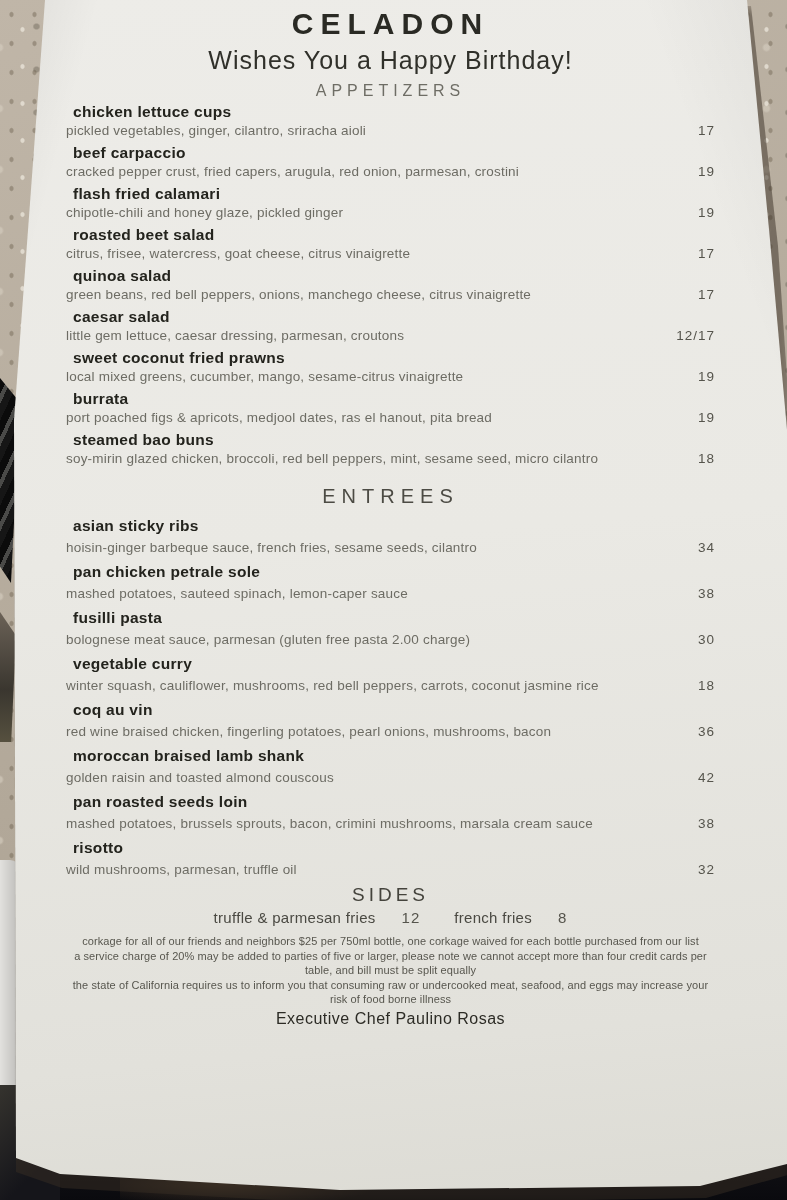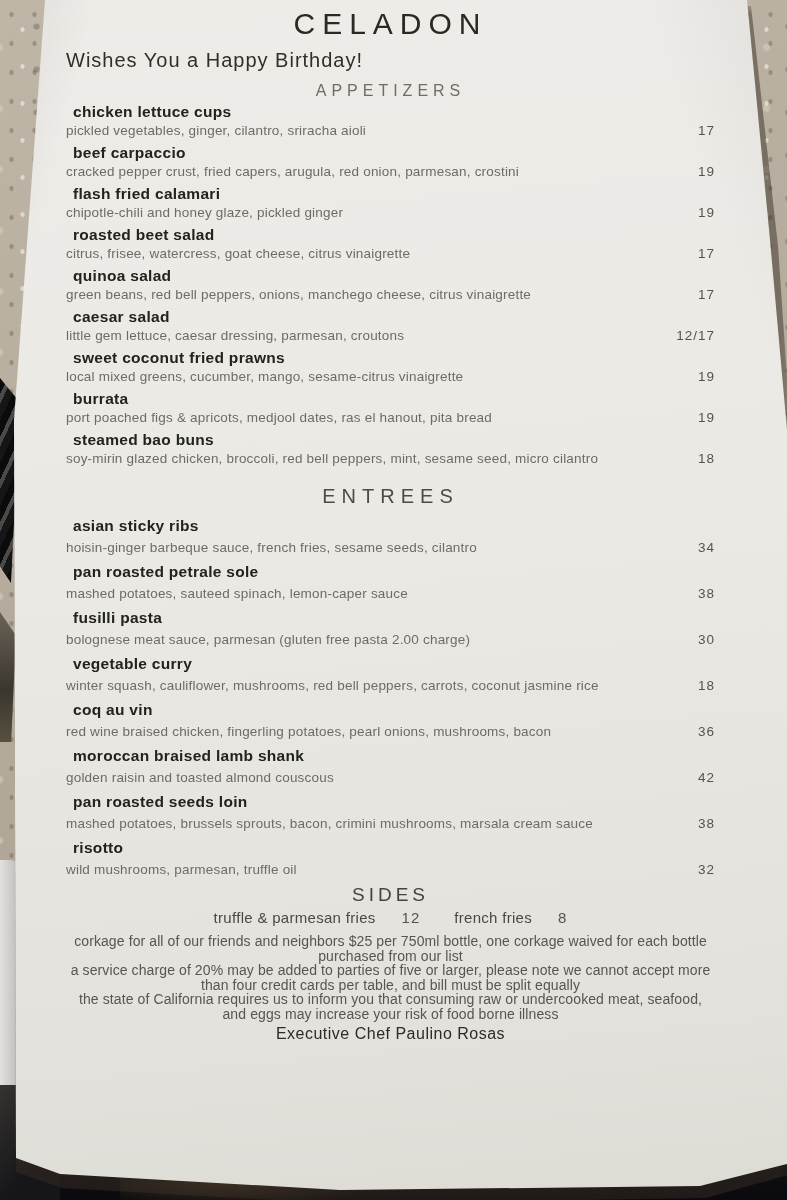--- a/index.html
+++ b/index.html
@@ -77,25 +77,25 @@
       linear-gradient(175deg,#edecE8 0%, var(--paper,#eae9e4) 45%, #e2e1db 85%, #dcdbd4 100%);
   }
 
   .content{
     position:absolute;inset:0;
     padding:6px 72px 0 66px;
     color:var(--ink,#26251f);
   }
 
   .brand{
-    text-align:center;font-size:30px;line-height:36px;font-weight:400;
+    text-align:center;font-size:30px;line-height:36px;font-weight:700;
     letter-spacing:7px;color:#2a2a24;
   }
   .greeting{
-    text-align:left;font-size:20px;line-height:30px;margin-top:3px;
+    text-align:center;font-size:25px;line-height:30px;margin-top:3px;
     letter-spacing:1px;color:#30302a;
   }
 
   .section-title{
     text-align:center;letter-spacing:5px;color:var(--heading,#63625a);
   }
   .section--appetizers .section-title{font-size:16px;line-height:22px;margin-top:5px;color:#6e6d65;}
   .section--entrees .section-title{font-size:20px;line-height:26px;margin-top:14px;margin-bottom:6px;letter-spacing:6px;color:#4c4b44;}
   .section--sides .section-title{font-size:19px;line-height:24px;letter-spacing:4px;color:#44433c;}
 
@@ -114,21 +114,21 @@
 
   .inline-row{
     display:flex;justify-content:center;align-items:baseline;gap:34px;
     font-size:15px;line-height:22px;color:#454départ44;
   }
   .inline-pair{display:flex;gap:26px;align-items:baseline;justify-content:space-between;}
   .inline-name{color:#4a4942;letter-spacing:.3px;}
   .inline-price{color:#55544c;letter-spacing:1px;}
 
   .footer{margin-top:5px;text-align:center;}
-  .note{font-size:14px;line-height:14.6px;color:#57564e;letter-spacing:.1px;}
+  .note{font-size:11px;line-height:14.6px;color:#57564e;letter-spacing:.1px;}
   .chef{font-size:16px;line-height:22px;margin-top:1px;color:#2c2b25;letter-spacing:.5px;}
 </style>
 </head>
 <body>
 
 <div class="scene">
   <div class="counter"></div>
   <div class="dark-bottom"></div>
   <div class="black-stack"></div>
   <div class="dark-wedge"></div>
@@ -210,21 +210,21 @@
           <div class="section section--entrees">
             <div class="section-title">ENTREES</div>
             <div class="item">
               <div class="item-name">asian sticky ribs</div>
               <div class="item-line">
                 <span class="item-desc">hoisin-ginger barbeque sauce, french fries, sesame seeds, cilantro</span>
                 <span class="item-price">34</span>
               </div>
             </div>
             <div class="item">
-              <div class="item-name">pan roasted petrale sole</div>
+              <div class="item-name">pan chicken petrale sole</div>
               <div class="item-line">
                 <span class="item-desc">mashed potatoes, sauteed spinach, lemon-caper sauce</span>
                 <span class="item-price">38</span>
               </div>
             </div>
             <div class="item">
               <div class="item-name">fusilli pasta</div>
               <div class="item-line">
                 <span class="item-desc">bolognese meat sauce, parmesan (gluten free pasta 2.00 charge)</span>
                 <span class="item-price">30</span>

